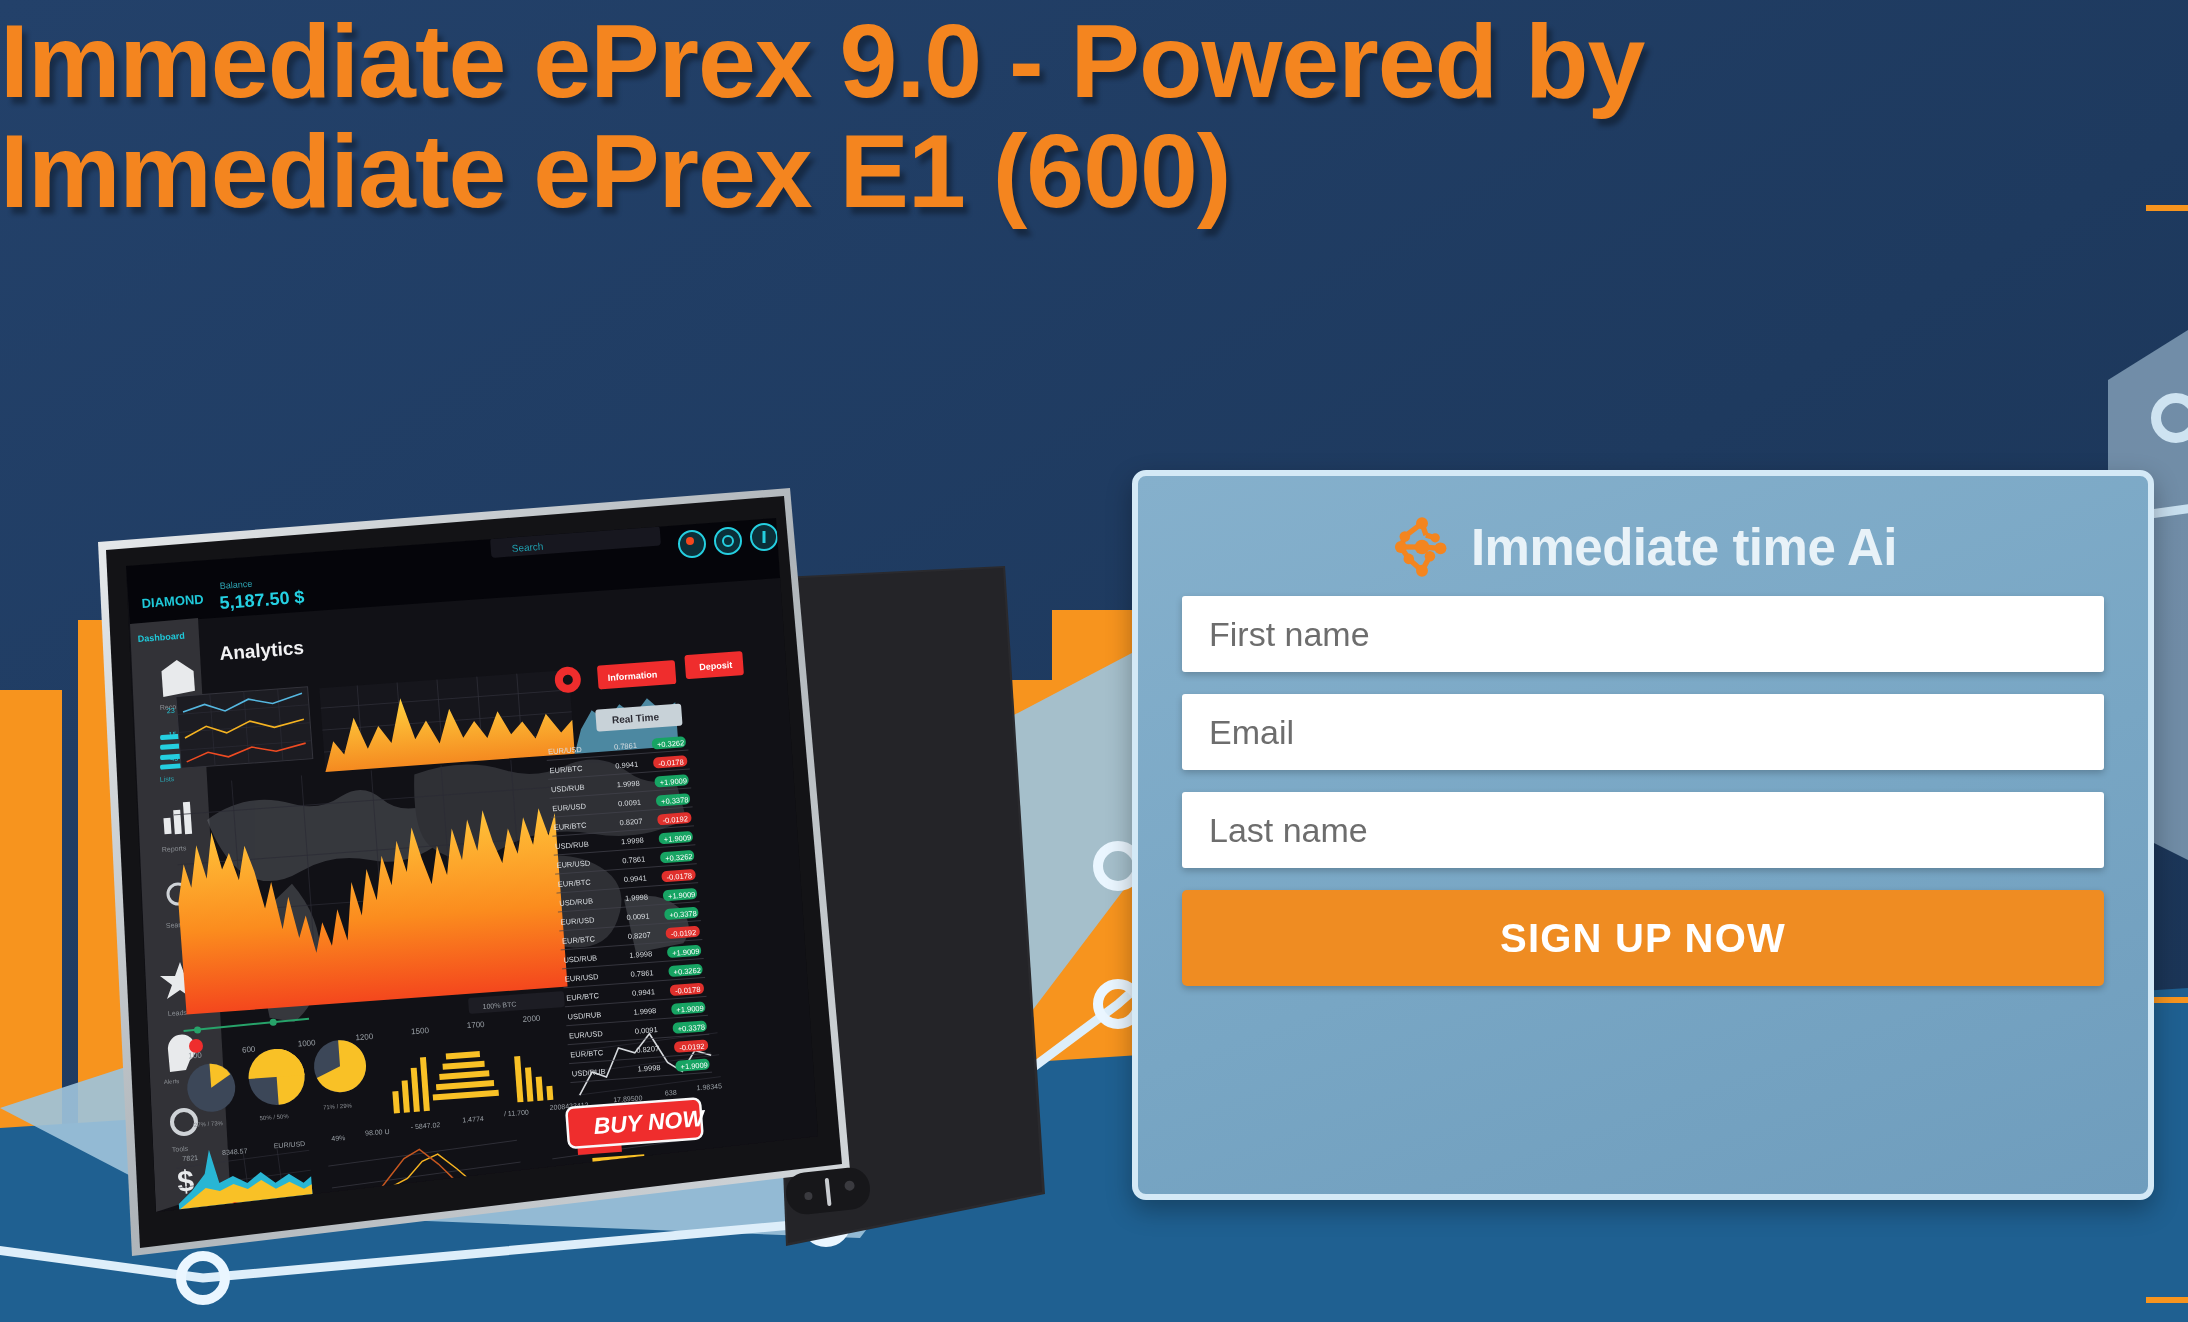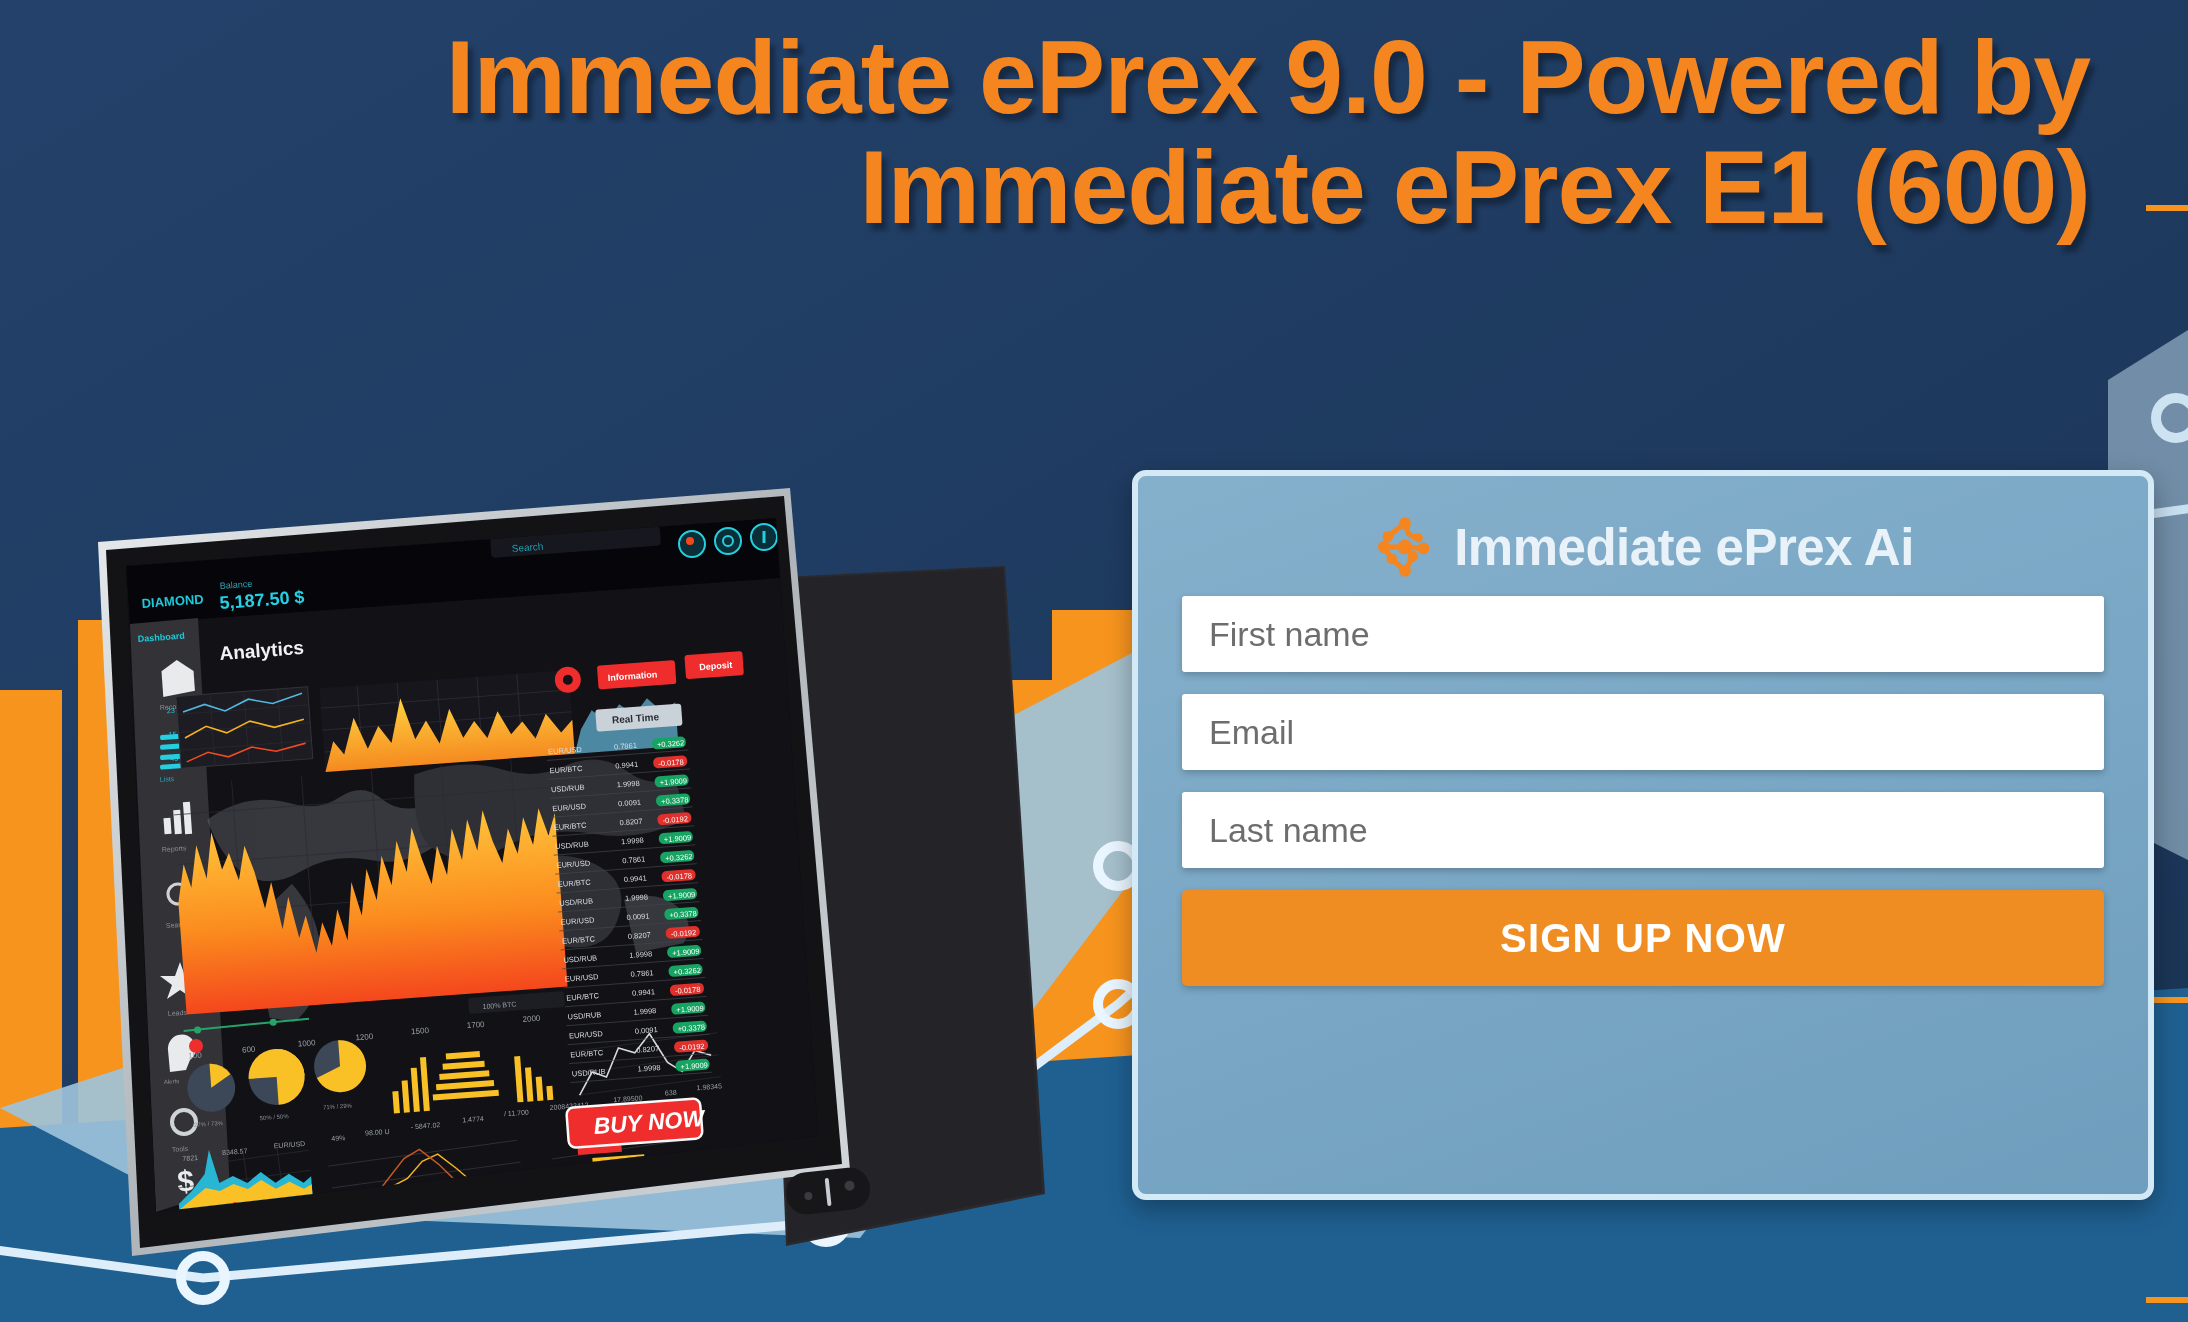--- a/index.html
+++ b/index.html
@@ -11,23 +11,23 @@
   }
   #stage{ position:absolute; inset:0; width:2188px; height:1322px; overflow:hidden; }
 
   
   .bg-layer{ position:absolute; inset:0; }
   .bg-svg{ position:absolute; left:0; top:0; width:2188px; height:1322px; display:block; }
 
   
   .headline{
     position:absolute;
-    left:0; top:22px;
+    left:0; top:6px;
     width:2090px;
-    text-align:right;
+    text-align:left;
     color:#f4851f;
     font-size:104px;
     line-height:1.06;
     font-weight:700;
     letter-spacing:-1px;
     text-shadow:5px 7px 5px rgba(0,0,0,0.33);
     z-index:30;
     pointer-events:none;
   }
   .headline .l2{ display:block; }
@@ -614,21 +614,21 @@
           <circle cx="24" cy="34" r="8"></circle>
           <circle cx="18" cy="50" r="9"></circle>
           <circle cx="30" cy="68" r="8"></circle>
           <circle cx="50" cy="86" r="9"></circle>
           <circle cx="62" cy="64" r="8"></circle>
           <circle cx="50" cy="50" r="11"></circle>
           <circle cx="78" cy="52" r="9"></circle>
           <circle cx="70" cy="36" r="7"></circle>
         </g>
       </svg>
-      <span class="brand-name">Immediate ePrex Ai</span>
+      <span class="brand-name">Immediate time Ai</span>
     </div>
 
     <input class="field" type="text" placeholder="First name" style="">
 
     <input class="field" type="email" placeholder="Email" style="">
 
     <input class="field" type="text" placeholder="Last name" style="">
 
     <button class="submit-btn">SIGN UP NOW</button>
   </div>

